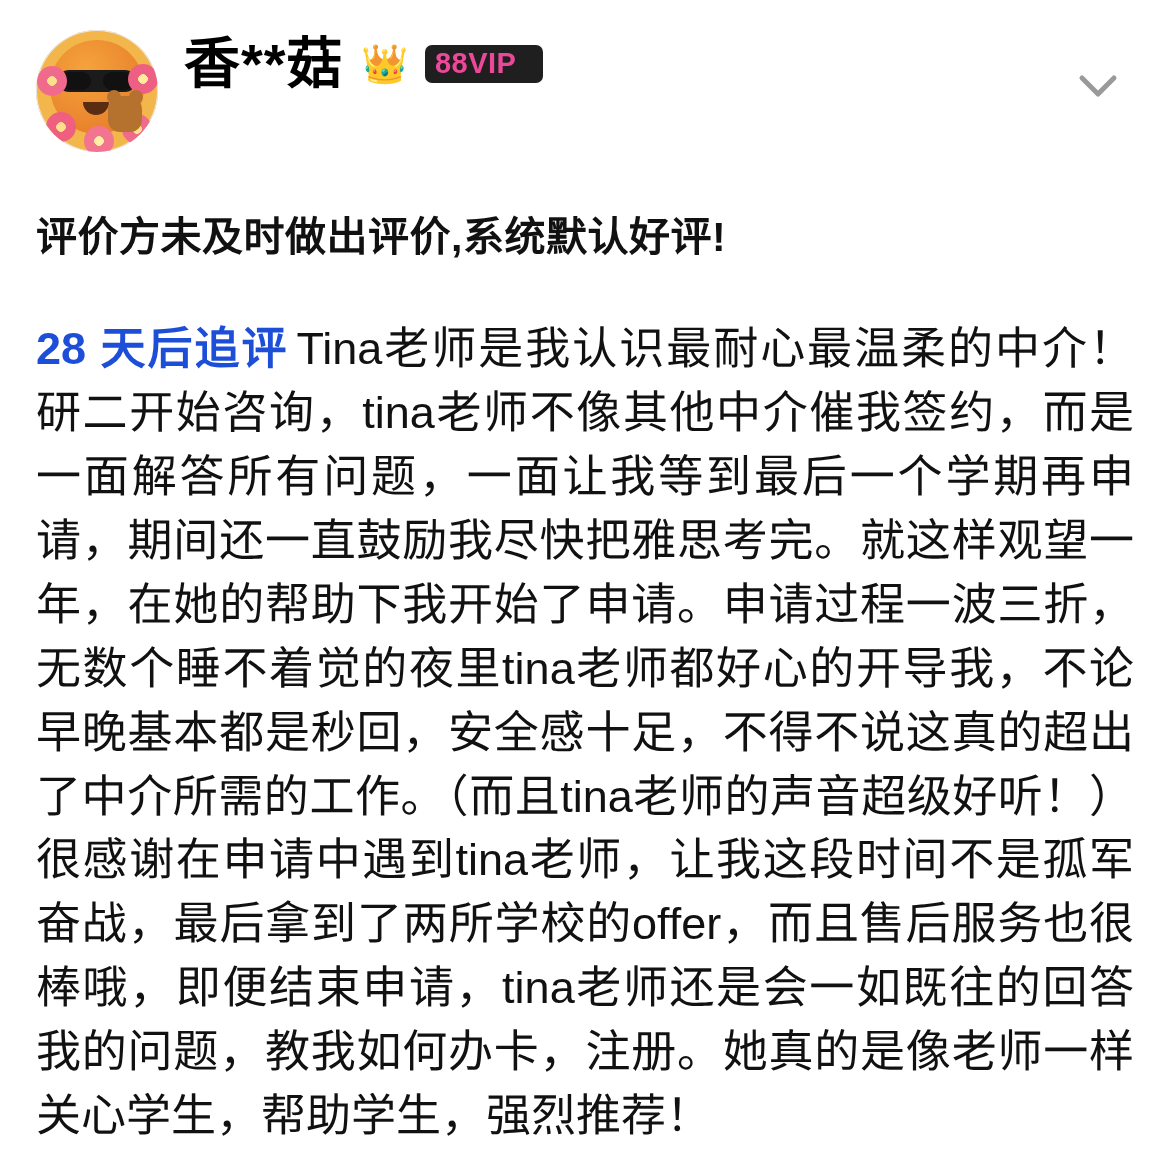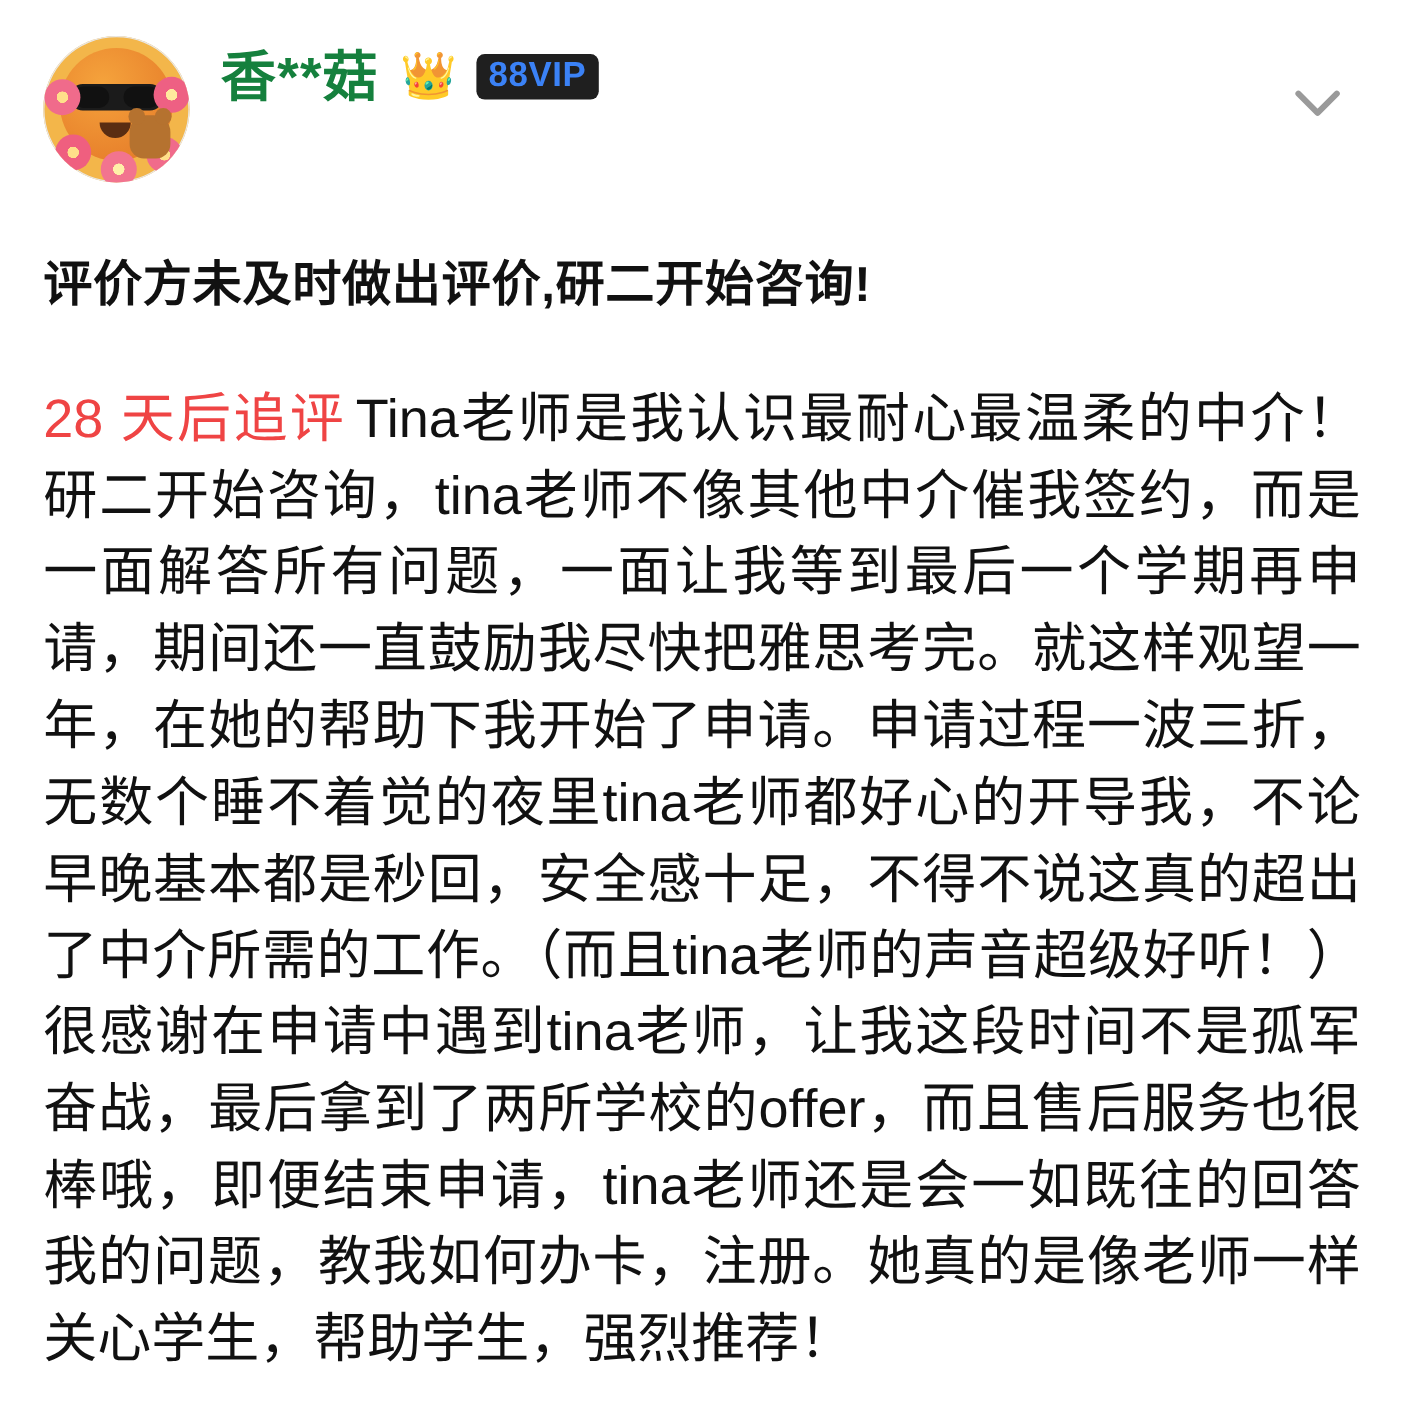--- a/index.html
+++ b/index.html
@@ -119,40 +119,40 @@
   .header-text {
     margin-left: 26px;
     padding-top: 6px;
   }
   .name-row {
     display: flex;
     align-items: center;
     height: 56px;
   }
   .user-name {
-    font-size: 46px;
-    font-weight: 700;
-    color: #15803d;
+    font-size: 56px;
+    font-weight: 700;
+    color: #000000;
     letter-spacing: 1px;
     line-height: 1;
   }
   .crown-icon {
     margin-left: 18px;
     font-size: 38px;
     line-height: 1;
     color: #f2b01e;
   }
   .vip-badge {
     margin-left: 16px;
     background: #1f1f1f;
-    color: #3b82f6;
+    color: #ec4899;
     font-size: 29px;
     font-weight: 700;
     border-radius: 7px;
-    padding: 4px 10px 5px 10px;
+    padding: 4px 27px 5px 10px;
     letter-spacing: 0.5px;
     line-height: 1;
   }
   .time-text {
     margin-top: 16px;
     font-size: 33px;
     color: #9a9a9a;
     line-height: 1;
   }
 
@@ -179,22 +179,22 @@
   .append-block {
     margin-top: 52px;
     font-size: 45px;
     line-height: 1.42;
     color: #111111;
     letter-spacing: 0px;
     text-align: justify;
     font-weight: 500;
   }
   .append-label {
-    color: #ef4444;
-    font-weight: 400;
+    color: #1d4ed8;
+    font-weight: 700;
     margin-right: 8px;
     margin-top: 47px;
   }
 </style>
 </head>
 <body>
 
 <div class="review-card">
 
   <div class="review-header">
@@ -219,19 +219,19 @@
       </div>
     </div>
 
     <div class="chevron-btn">
       <svg width="60" height="60" viewBox="0 0 60 60" aria-hidden="true">
         <polyline points="14,24 30,40 46,24" fill="none" stroke="#9a9a9a" stroke-width="5" stroke-linecap="round" stroke-linejoin="round"></polyline>
       </svg>
     </div>
   </div>
 
-  <div class="first-comment">评价方未及时做出评价,研二开始咨询!</div>
+  <div class="first-comment">评价方未及时做出评价,系统默认好评!</div>
 
   <div class="append-block">
     <span class="append-label">28 天后追评</span><span>Tina老师是我认识最耐心最温柔的中介！研二开始咨询，tina老师不像其他中介催我签约，而是一面解答所有问题，一面让我等到最后一个学期再申请，期间还一直鼓励我尽快把雅思考完。就这样观望一年，在她的帮助下我开始了申请。申请过程一波三折，无数个睡不着觉的夜里tina老师都好心的开导我，不论早晚基本都是秒回，安全感十足，不得不说这真的超出了中介所需的工作。（而且tina老师的声音超级好听！）很感谢在申请中遇到tina老师，让我这段时间不是孤军奋战，最后拿到了两所学校的offer，而且售后服务也很棒哦，即便结束申请，tina老师还是会一如既往的回答我的问题，教我如何办卡，注册。她真的是像老师一样关心学生，帮助学生，强烈推荐！</span>
   </div>
 
 </div>
 
 </body></html>

